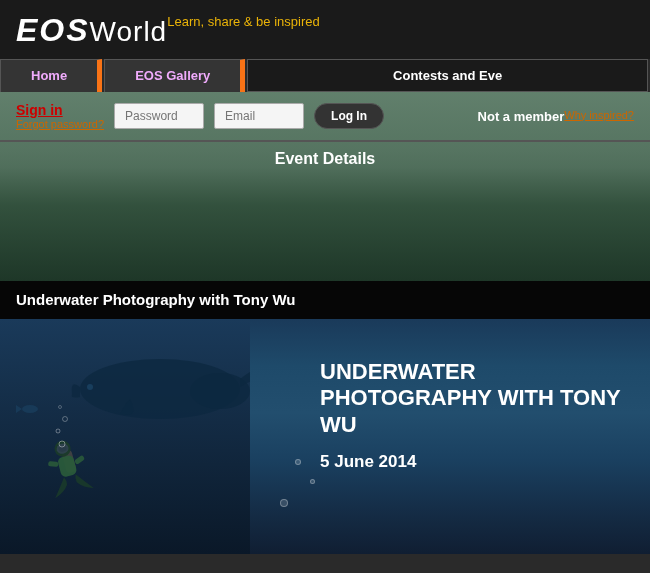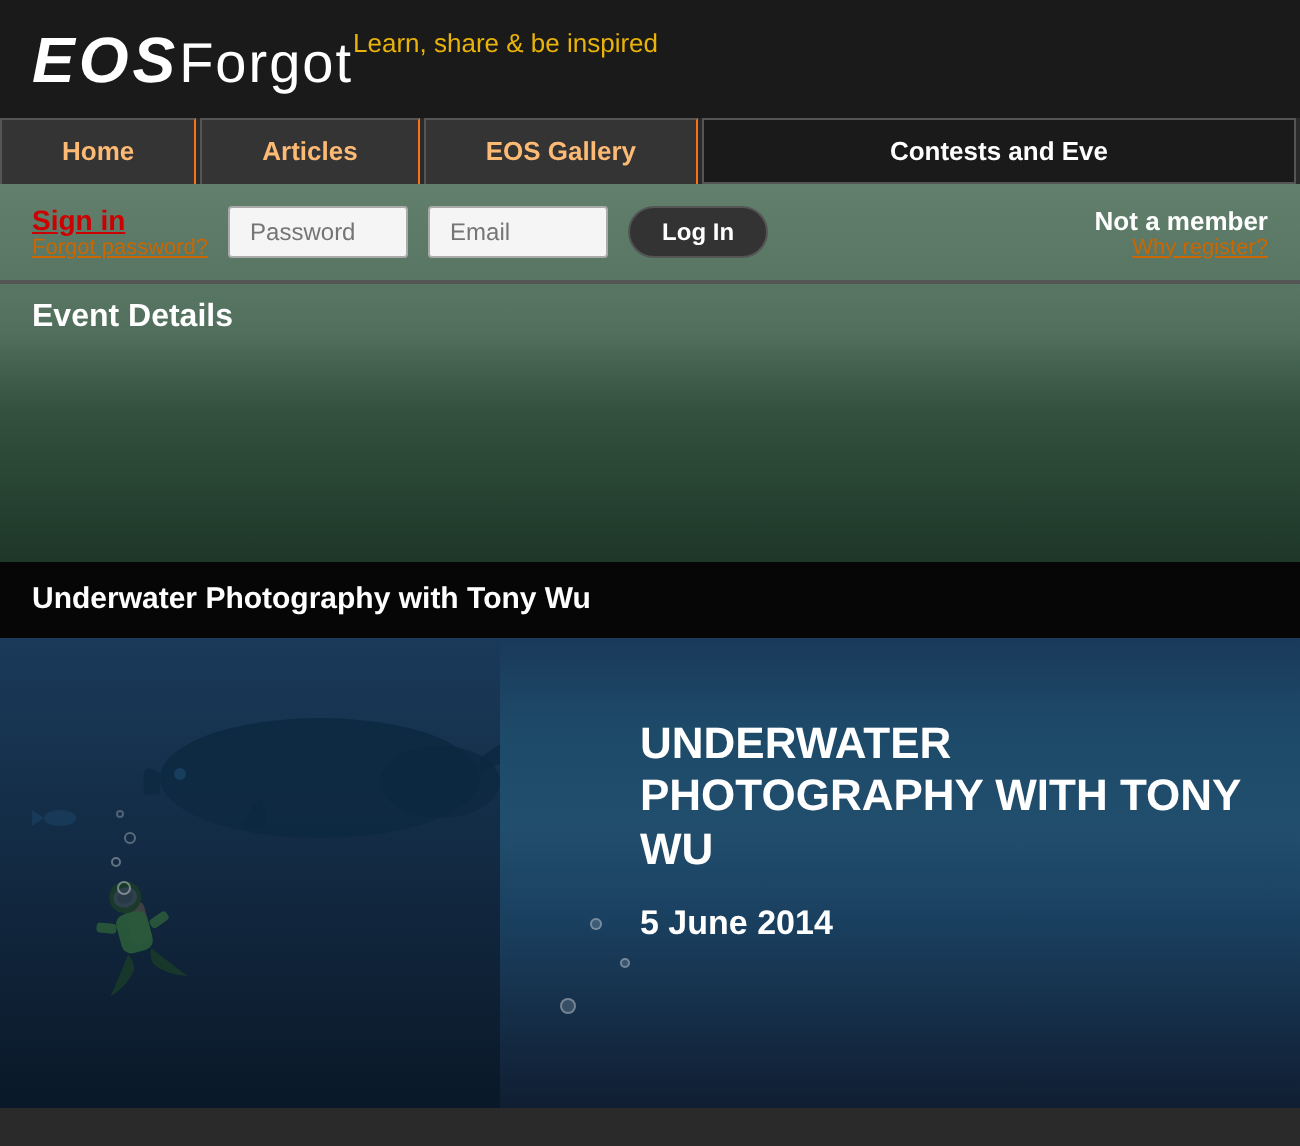--- a/index.html
+++ b/index.html
@@ -42,25 +42,25 @@
     }
 
     
     .nav {
       display: flex;
       background: transparent;
       margin-top: 0;
     }
     .nav-item {
       padding: 8px 30px;
-      color: #fdba74;
+      color: #f0abfc;
       font-size: 13px;
       font-weight: bold;
       cursor: pointer;
-      border-right: 1px solid #f97316;
+      border-right: 5px solid #f97316;
       border-top: 1px solid #555;
       border-left: 1px solid #555;
       background: rgba(60,60,60,0.6);
       text-align: center;
       margin-right: 2px;
     }
     .nav-item:first-child {
       margin-left: 0;
     }
     .nav-item.contests {
@@ -135,40 +135,41 @@
       font-size: 12px;
       font-weight: bold;
       border: 1px solid #555;
       border-radius: 13px;
       cursor: pointer;
     }
     .not-member {
       margin-left: auto;
       text-align: right;
       display: flex;
-      flex-direction: column;
+      flex-direction: row;
     }
     .not-member-text {
       font-size: 13px;
       color: white;
       font-weight: bold;
     }
     .why-register {
       font-size: 11px;
       color: #cc6600;
       text-decoration: underline;
       cursor: pointer;
     }
 
     
     .event-details-bar {
       position: relative;
       z-index: 10;
       padding: 8px 16px;
       border-top: 2px solid #555;
+      text-align: center;
     }
     .event-details-title {
       font-size: 16px;
       font-weight: bold;
       color: white;
     }
 
     
     .event-title-bar {
       background: rgba(0,0,0,0.85);
@@ -246,46 +247,45 @@
       background: rgba(255,255,255,0.15);
       border: 1px solid rgba(255,255,255,0.3);
     }
   </style>
 </head>
 <body>
 
 <div class="header">
   <div class="logo-area">
     <span class="logo-eos">EOS</span>
-    <span class="logo-world"> Forgot</span>
+    <span class="logo-world"> World</span>
   </div>
   <div class="logo-tagline">Learn, share &amp; be inspired</div>
 </div>
 
 <div class="nav">
   <div class="nav-item">Home</div>
-  <div class="nav-item">Articles</div>
   <div class="nav-item">EOS Gallery</div>
   <div class="nav-item contests">Contests and Eve</div>
 </div>
 
 <div class="hero-area">
   <div class="hero-bg"></div>
 
   <div class="signin-bar">
     <div class="signin-label">
       <span class="signin-title">Sign in</span>
       <span class="forgot-pw">Forgot password?</span>
     </div>
     <input class="signin-input" type="password" placeholder="Password" style="">
     <input class="signin-input" type="text" placeholder="Email" style="">
     <button class="login-btn">Log In</button>
     <div class="not-member">
       <span class="not-member-text">Not a member</span>
-      <span class="why-register">Why register?</span>
+      <span class="why-register">Why inspired?</span>
     </div>
   </div>
 
   <div class="event-details-bar">
     <span class="event-details-title">Event Details</span>
   </div>
 </div>
 
 <div class="event-title-bar">
   <span class="event-title-text">Underwater Photography with Tony Wu</span>

